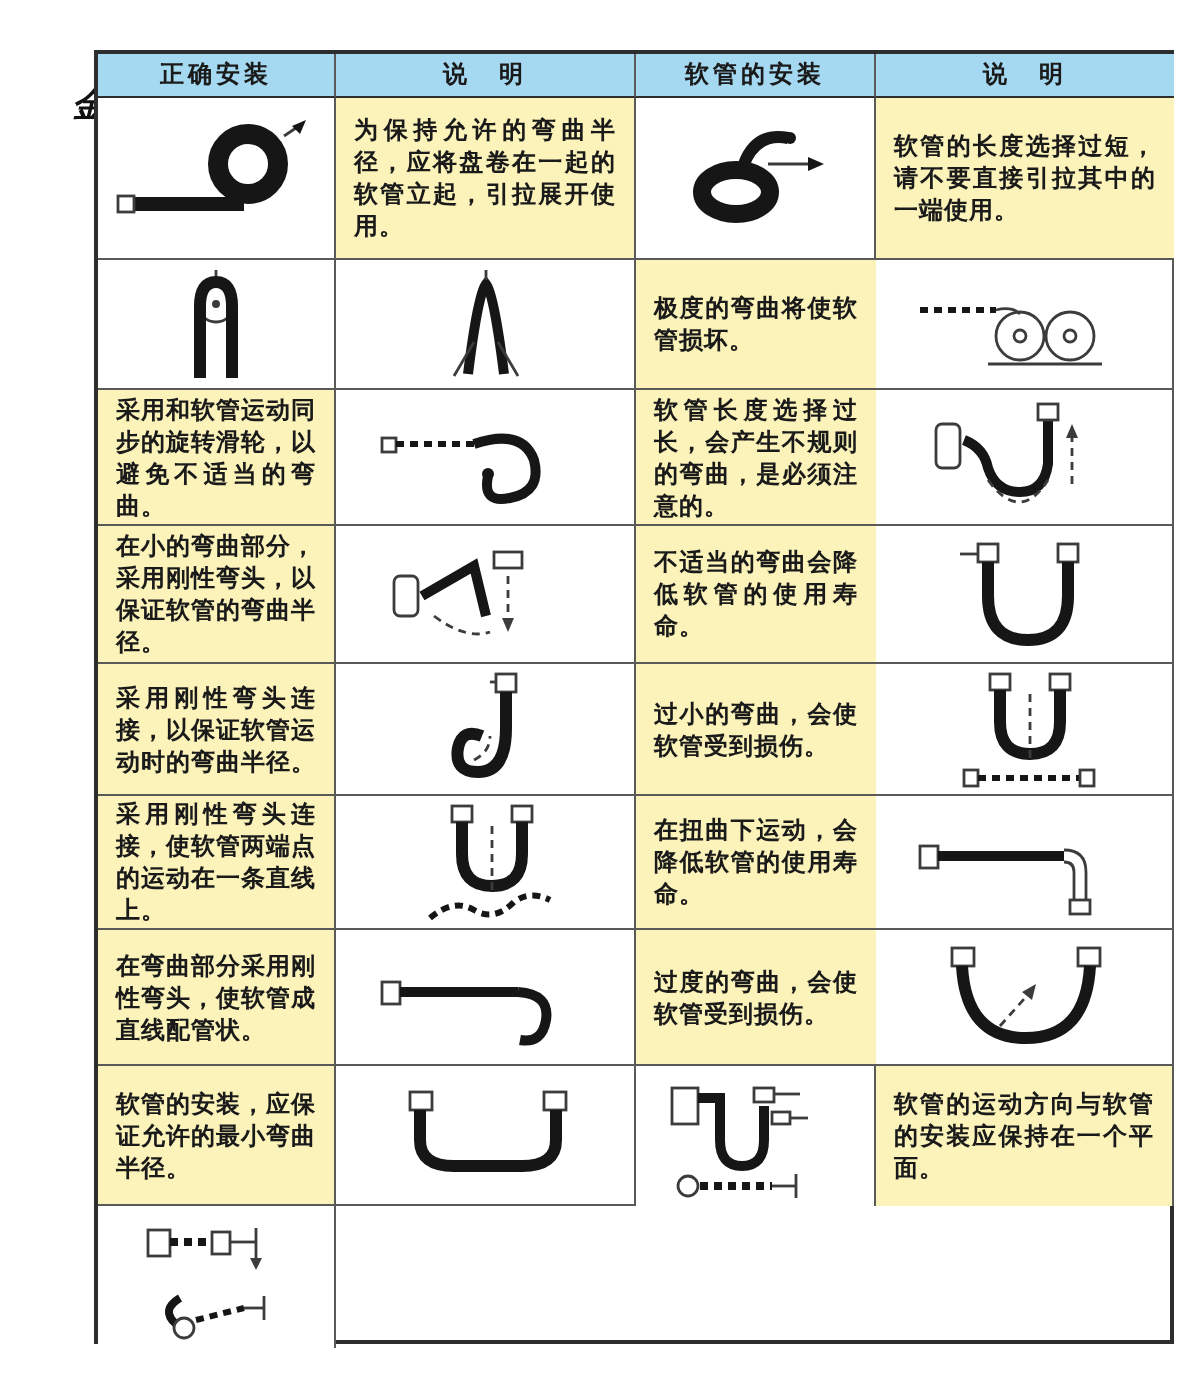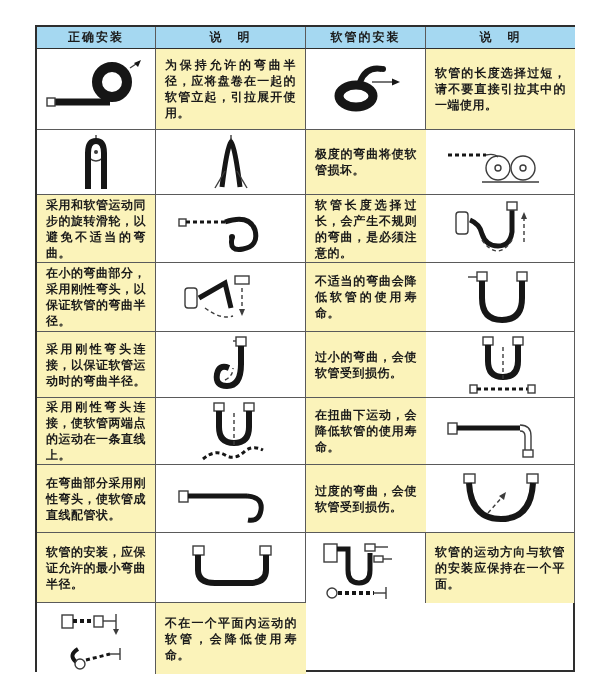--- a/index.html
+++ b/index.html
@@ -2,21 +2,21 @@
 <html><head>
 <meta charset="utf-8">
 <style>
   * { margin:0; padding:0; box-sizing:border-box; }
   html,body { width:600px; height:698px; background:#ffffff; overflow:hidden;
     font-family:"DejaVu Sans", sans-serif; }
   .page { position:relative; width:600px; height:698px; background:#ffffff; }
   .doc-title { position:absolute; left:36px; top:2px; font-size:17px; font-weight:bold;
     font-style:italic; letter-spacing:3px; color:#111;
     font-family:"DejaVu Serif", serif;margin-top:39px; }
-  .hose-table { position:absolute; left:35px; top:25px; width:540px; height:647px;
+  .hose-table { position:absolute; left:47px; top:25px; width:540px; height:647px;
     display:grid; grid-template-columns:119px 150px 120px 149px;
     grid-template-rows:22px 81px 65px 68px 69px 66px 67px 68px 70px 71px;
     border:2px solid #2e2e2e; background:#ffffff; }
   .cell { border-right:1px solid #5a5a5a; border-bottom:1px solid #5a5a5a;
     display:flex; align-items:center; justify-content:center; overflow:hidden; }
   .cell.last-col { border-right:none; }
   .cell.last-row { border-bottom:none; }
   .hdr { background:#a5d8f1; font-size:12px; font-weight:bold; color:#1a1a1a;
     letter-spacing:2px; border-bottom:1px solid #2e2e2e; }
   .img-cell { background:#ffffff; }
@@ -227,16 +227,15 @@
         <line class="thin" x1="63" y1="14" x2="76" y2="14"></line>
         <line class="thin" x1="76" y1="7" x2="76" y2="24"></line>
         <polygon fill="#3c3c3c" points="76,28 73,22 79,22"></polygon>
         <path class="stroke" d="M38,42 Q28,48 36,55" stroke-width="4"></path>
         <circle class="thin" cx="40" cy="57" r="5"></circle>
         <line class="stroke dash" x1="46" y1="53" x2="70" y2="47" stroke-width="3"></line>
         <line class="thin" x1="70" y1="47" x2="80" y2="47"></line>
         <line class="thin" x1="80" y1="41" x2="80" y2="53"></line>
       </svg>
     </div>
-    <div class="cell txt-cell last-col last-row">不在一个平面内运动的软管，会降低使用寿命。</div>
 
   </div>
 </div>
 
 </body></html>

